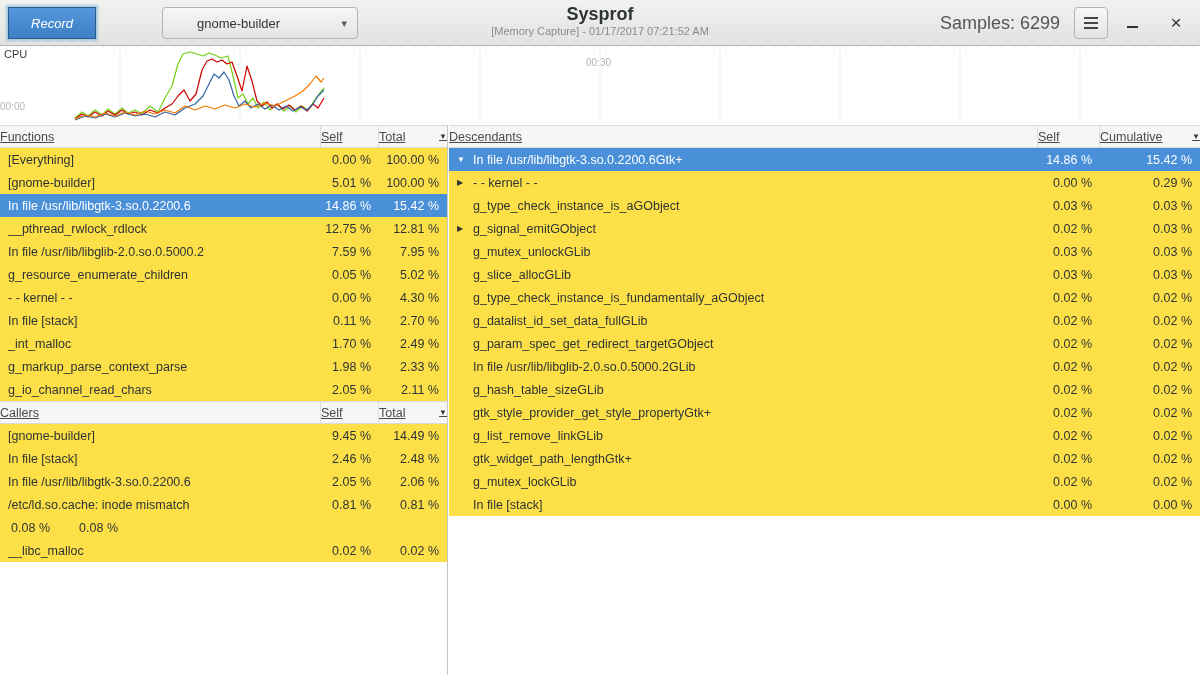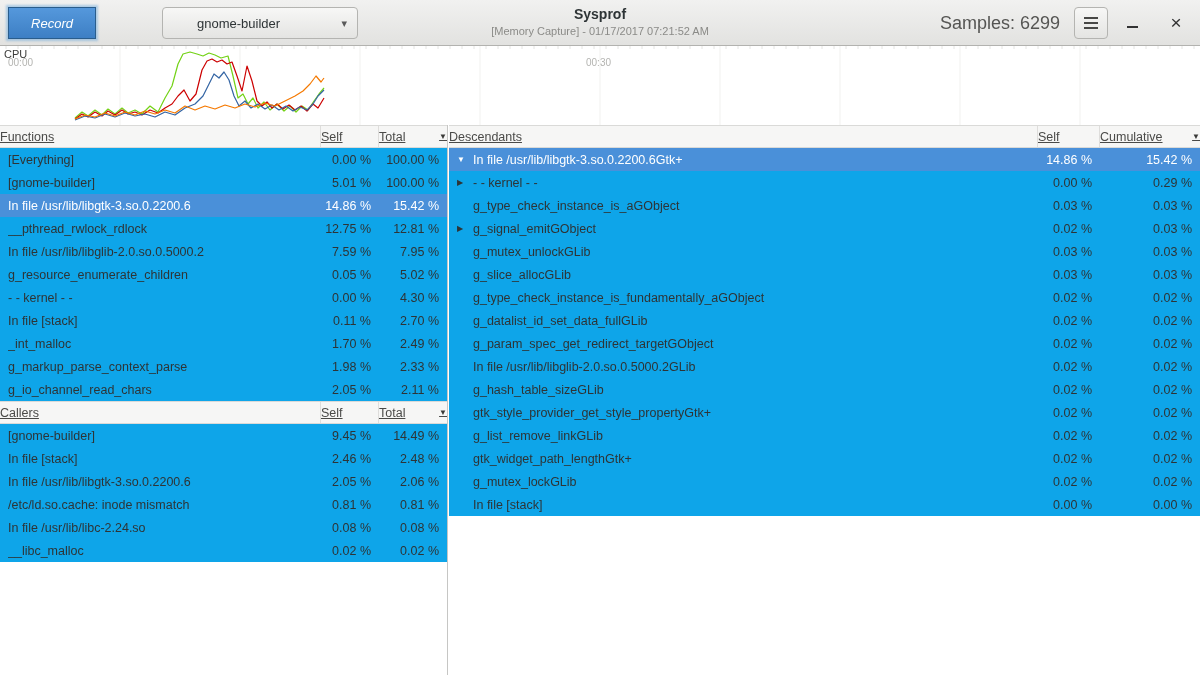--- a/index.html
+++ b/index.html
@@ -12,21 +12,21 @@
   .btn { display:flex; align-items:center; justify-content:center;
     border:1px solid #b4b4b1; border-radius:4px;
     background:linear-gradient(#f7f7f6,#e4e4e2); font-size:13px; color:#2e3436; cursor:default; }
   .record-btn { position:absolute; left:8px; top:7px; width:88px; height:32px;
     background:linear-gradient(#5598dc,#3d7fc4); border:1px solid #2a5d8c; color:#fff;
     box-shadow:0 0 2px 2px rgba(94,160,218,.45); font-size:13px;font-style:italic; }
   .target-btn { position:absolute; left:114px; top:7px; width:196px; height:32px;
     justify-content:space-between; padding:0 10px 0 34px;margin-left:48px; }
   .dd-arrow { font-size:11px; color:#5a5a5a; }
   .titlebox { position:absolute; left:0; right:0; top:5px; text-align:center; pointer-events:none; }
-  .title { font-size:14px; font-weight:bold; color:#2e3436; line-height:19px; }
+  .title { font-size:18px; font-weight:bold; color:#2e3436; line-height:19px; }
   .subtitle { font-size:11px; color:#8b8b88; line-height:14px; }
   .samples { position:absolute; right:140px; top:0; height:46px; line-height:46px;
     font-size:18px; color:#555553; }
   .menu-btn { position:absolute; left:1074px; top:7px; width:34px; height:32px; }
   .hamburger { display:flex; flex-direction:column; gap:3px; }
   .hamburger i { display:block; width:14px; height:2px; background:#484846; }
   .win-btn { position:absolute; top:8px; width:32px; height:30px; display:flex;
     align-items:center; justify-content:center; }
   .win-btn.minimize { left:1116px; }
   .win-btn.close { left:1160px; font-size:19px; color:#333; }
@@ -48,21 +48,21 @@
   .th { display:flex; align-items:center; padding:0 0; font-size:12.5px; color:#4a4a48;
     border-right:1px solid #dedddb; white-space:nowrap;text-decoration:underline; }
   .th:last-child { border-right:none; }
   .th.grow { flex:1; min-width:0; }
   .th.w-self { width:58px; }
   .th.w-total { width:68px; justify-content:space-between; }
   .th.w-dself { width:62px; }
   .th.w-cum { width:100px; justify-content:space-between; }
   .sort { font-size:8px; color:#3a3a38; margin-left:4px; }
 
-  .tr { display:flex; align-items:center; height:23px; font-size:12.5px; background:#0ea5e9; }
+  .tr { display:flex; align-items:center; height:23px; font-size:12.5px; background:#fde047; }
   .tr .name { flex:1; min-width:0; display:flex; align-items:center; padding:0 0 0 8px;
     white-space:nowrap; overflow:hidden; }
   .tr .fname { white-space:nowrap; overflow:hidden; }
   .tr .num { text-align:right; padding-right:8px; white-space:nowrap; }
   .w1 { width:58px; } .w2 { width:68px; } .w3 { width:62px; } .w4 { width:100px; }
   .tr.selected { background:#4a90d9; color:#fff; }
 
   .expander { width:16px; flex:0 0 16px; font-size:8px; color:#55555" ; color:#555553; text-align:center; }
   .level-2 .expander { margin-left:20px; }
   .badge { margin-left:auto; padding-right:12px; font-size:11px; color:#8a8a88; }
@@ -209,21 +209,21 @@
       <line x1="1170" x2="1170" y1="0" y2="3" stroke="#e4e4e2"></line>
       <line x1="1182" x2="1182" y1="0" y2="3" stroke="#e4e4e2"></line>
       <line x1="1194" x2="1194" y1="0" y2="3" stroke="#e4e4e2"></line>
       <polyline points="75,72 82,66 88,70 95,64 102,69 108,63 115,68 122,62 128,67 135,64 142,68 150,60 158,66 165,52 172,40 178,18 183,8 190,6 197,8 203,10 209,7 215,9 221,12 228,10 233,30 238,52 243,48 248,58 253,52 258,62 264,56 270,64 277,58 284,65 290,60 296,66 302,60 308,64 314,55 319,48 324,42" fill="none" stroke="#73d216" stroke-width="1.2" stroke-linejoin="round"></polyline>
       <polyline points="75,73 82,68 88,71 95,66 102,70 108,65 115,69 122,64 128,68 135,66 142,69 150,64 158,67 165,62 172,58 178,50 184,44 190,55 196,48 202,24 207,15 212,13 217,16 222,14 227,18 232,16 237,30 242,45 247,20 252,35 257,55 262,60 267,56 272,62 277,58 283,63 289,59 295,64 301,60 307,65 313,58 318,62 324,52" fill="none" stroke="#cc0000" stroke-width="1.2" stroke-linejoin="round"></polyline>
       <polyline points="75,74 85,70 95,72 105,68 115,71 125,67 135,70 145,68 155,71 165,66 175,69 185,62 195,58 203,50 209,38 214,28 219,32 224,26 229,34 234,50 239,60 245,55 251,62 258,58 265,63 272,59 279,64 286,60 293,65 300,61 307,64 313,58 318,50 324,44" fill="none" stroke="#3465a4" stroke-width="1.2" stroke-linejoin="round"></polyline>
       <polyline points="75,73 85,69 95,71 105,67 115,70 125,66 135,69 145,65 155,68 165,64 175,67 185,60 195,64 205,60 215,63 225,59 235,62 245,58 255,61 265,57 275,60 285,55 295,50 303,45 310,38 316,30 321,36 324,32" fill="none" stroke="#f57900" stroke-width="1.2" stroke-linejoin="round"></polyline>
     </svg>
   <div class="cpu-label">CPU</div>
   <div id="time-labels">
-      <span class="time-label" style="left: 8px;">00:00</span>
+      <span class="time-label" style="left: 0; margin-top: 44px;">00:00</span>
       <span class="time-label" style="left: 586px;">00:30</span>
     </div>
 </div>
 
 <div class="left-panel">
   <div class="thead">
     <div class="th grow">Functions</div>
     <div class="th w-self">Self</div>
     <div class="th w-total">
       <span>Total</span>
@@ -341,23 +341,20 @@
     <span class="num w2">2.06 %</span>
   </div>
       <div class="tr">
     <span class="name">
           <span class="fname">/etc/ld.so.cache: inode mismatch</span>
         </span>
     <span class="num w1">0.81 %</span>
     <span class="num w2">0.81 %</span>
   </div>
       <div class="tr">
-    <span class="name">
-          <span class="fname">In file /usr/lib/libc-2.24.so</span>
-        </span>
     <span class="num w1">0.08 %</span>
     <span class="num w2">0.08 %</span>
   </div>
       <div class="tr">
     <span class="name">
           <span class="fname">__libc_malloc</span>
         </span>
     <span class="num w1">0.02 %</span>
     <span class="num w2">0.02 %</span>
   </div>

